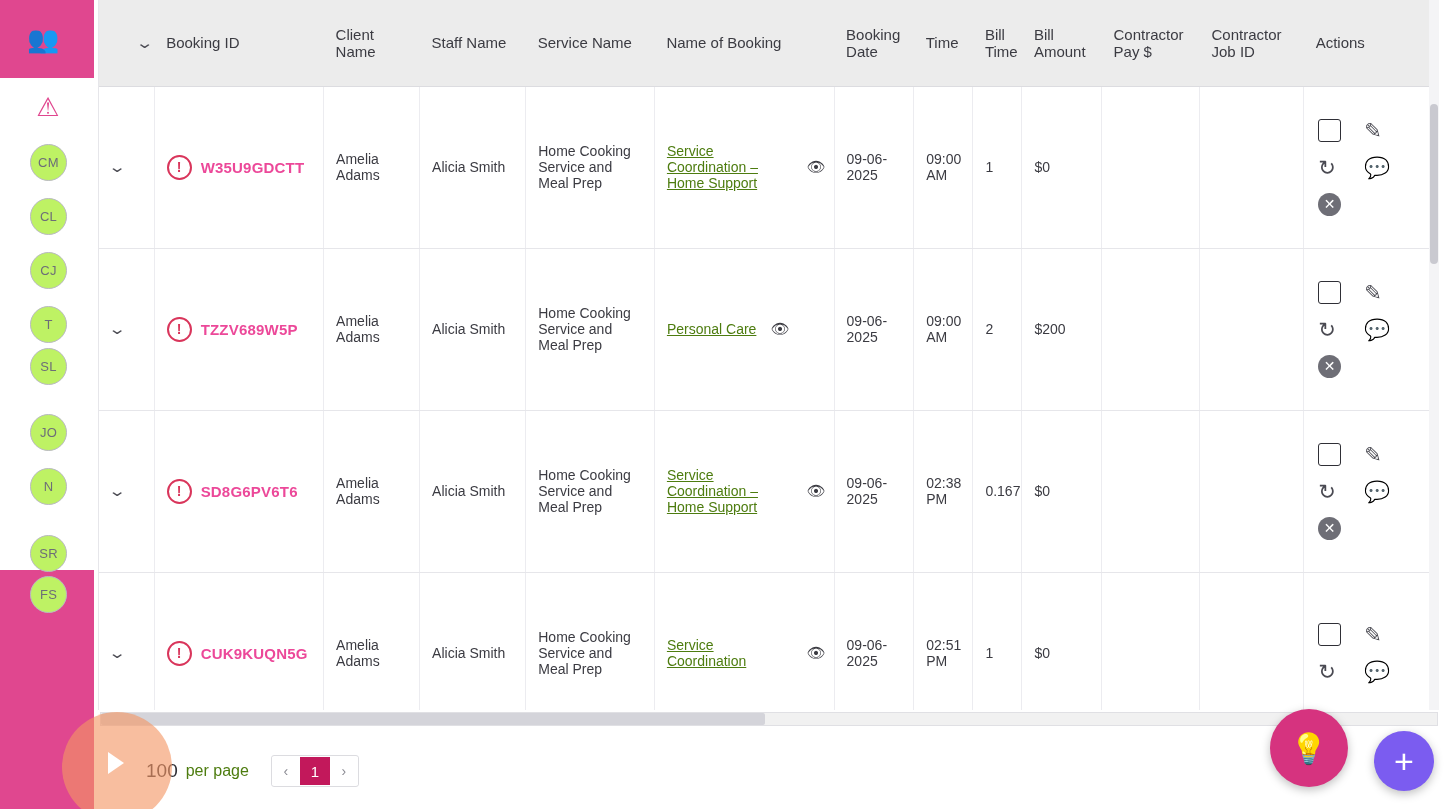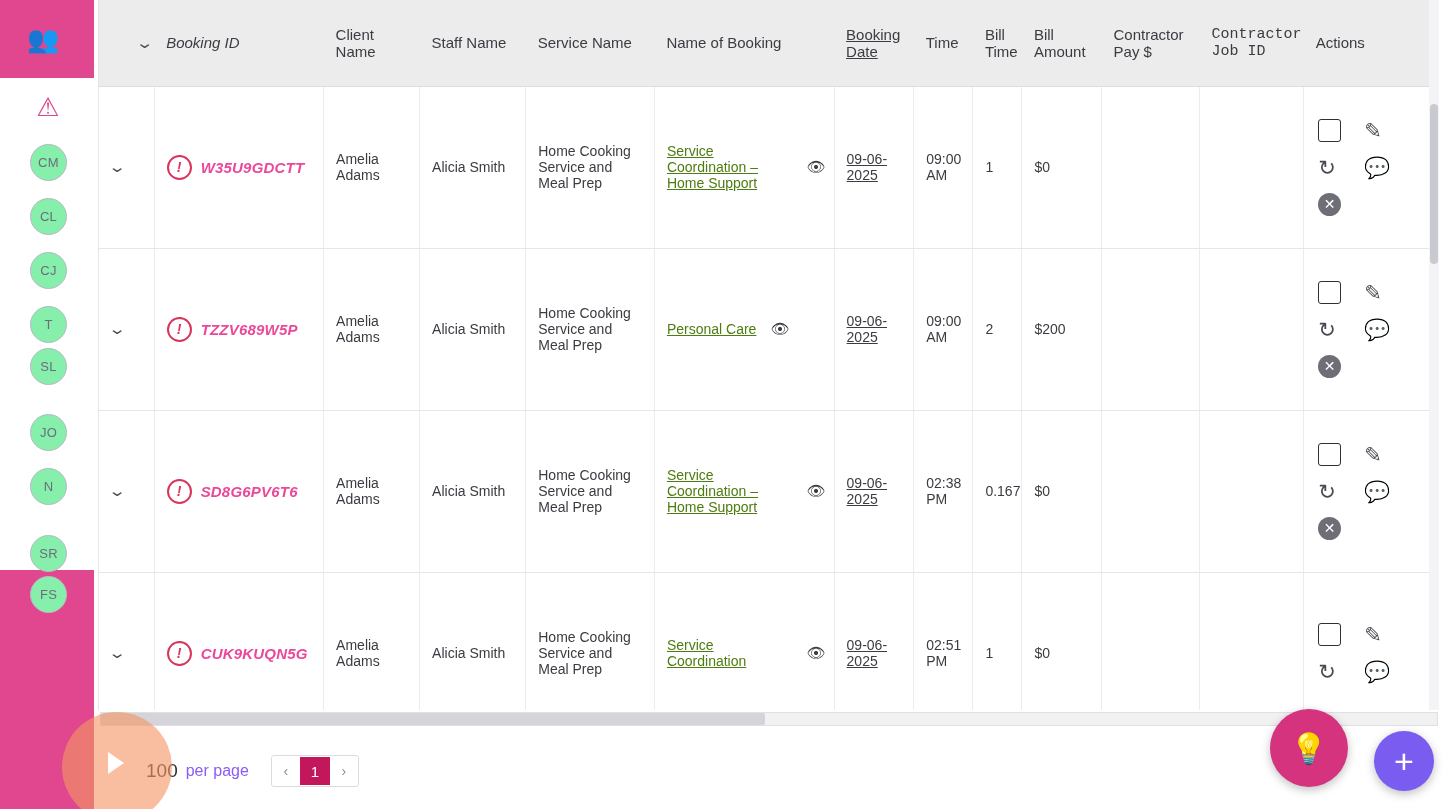--- a/index.html
+++ b/index.html
@@ -59,21 +59,21 @@
     left: 30px;
     width: 37px; height: 37px;
     border-radius: 50%;
     border: 1.5px solid #b9b9c2;
     color: #6d6d78;
     font-size: 13px;
     letter-spacing: .3px;
     display: flex;
     align-items: center;
     justify-content: center;
-    background: #86efac;
+    background: #bef264;
     box-sizing: border-box;
   }
 
   
   .table-wrap {
     position: absolute;
     left: 98px;
     top: 0;
     width: 1340px;
     height: 710px;
@@ -104,31 +104,31 @@
     font-size: 14px;
     color: #3b3b42;
     padding: 10px 8px 10px 12px;
     vertical-align: middle;
     height: 162px;
     box-sizing: border-box;
   }
   td.no-right { border-right: none; }
 
   .col-exp { width: 54px; }
-  .col-bid { width: 166px; font-style: italic; }
+  .col-bid { width: 166px; }
   .col-cli { width: 94px; }
   .col-staff { width: 104px; }
   .col-svc { width: 126px; }
   .col-nob { width: 176px; }
-  .col-date { width: 78px; text-decoration: underline; }
+  .col-date { width: 78px; }
   .col-time { width: 58px; }
   .col-bt   { width: 48px; }
   .col-ba   { width: 78px; }
   .col-cp   { width: 96px; }
-  .col-cj   { width: 102px; font-family: Liberation Mono, monospace; }
+  .col-cj   { width: 102px; }
   .col-act  { width: 130px; }
 
   .chev {
     color: #4a4a52;
     font-size: 15px;
     cursor: pointer;
     display: inline-block;
     transform: scaleX(1.5);
   }
   .hdr-chev { padding-left: 22px; }
@@ -254,21 +254,21 @@
     padding-left: 48px;
     box-sizing: border-box;
   }
   .per-page-val {
     font-size: 19px;
     color: #2f2f36;
     margin-right: 8px;
   }
   .per-page-label {
     font-size: 16px;
-    color: #8b5cf6;
+    color: #4d7c0f;
     margin-right: 22px;
   }
   .pager {
     display: flex;
     align-items: center;
     border: 1px solid #dcdce0;
     border-radius: 3px;
     overflow: hidden;
     height: 30px;
   }

